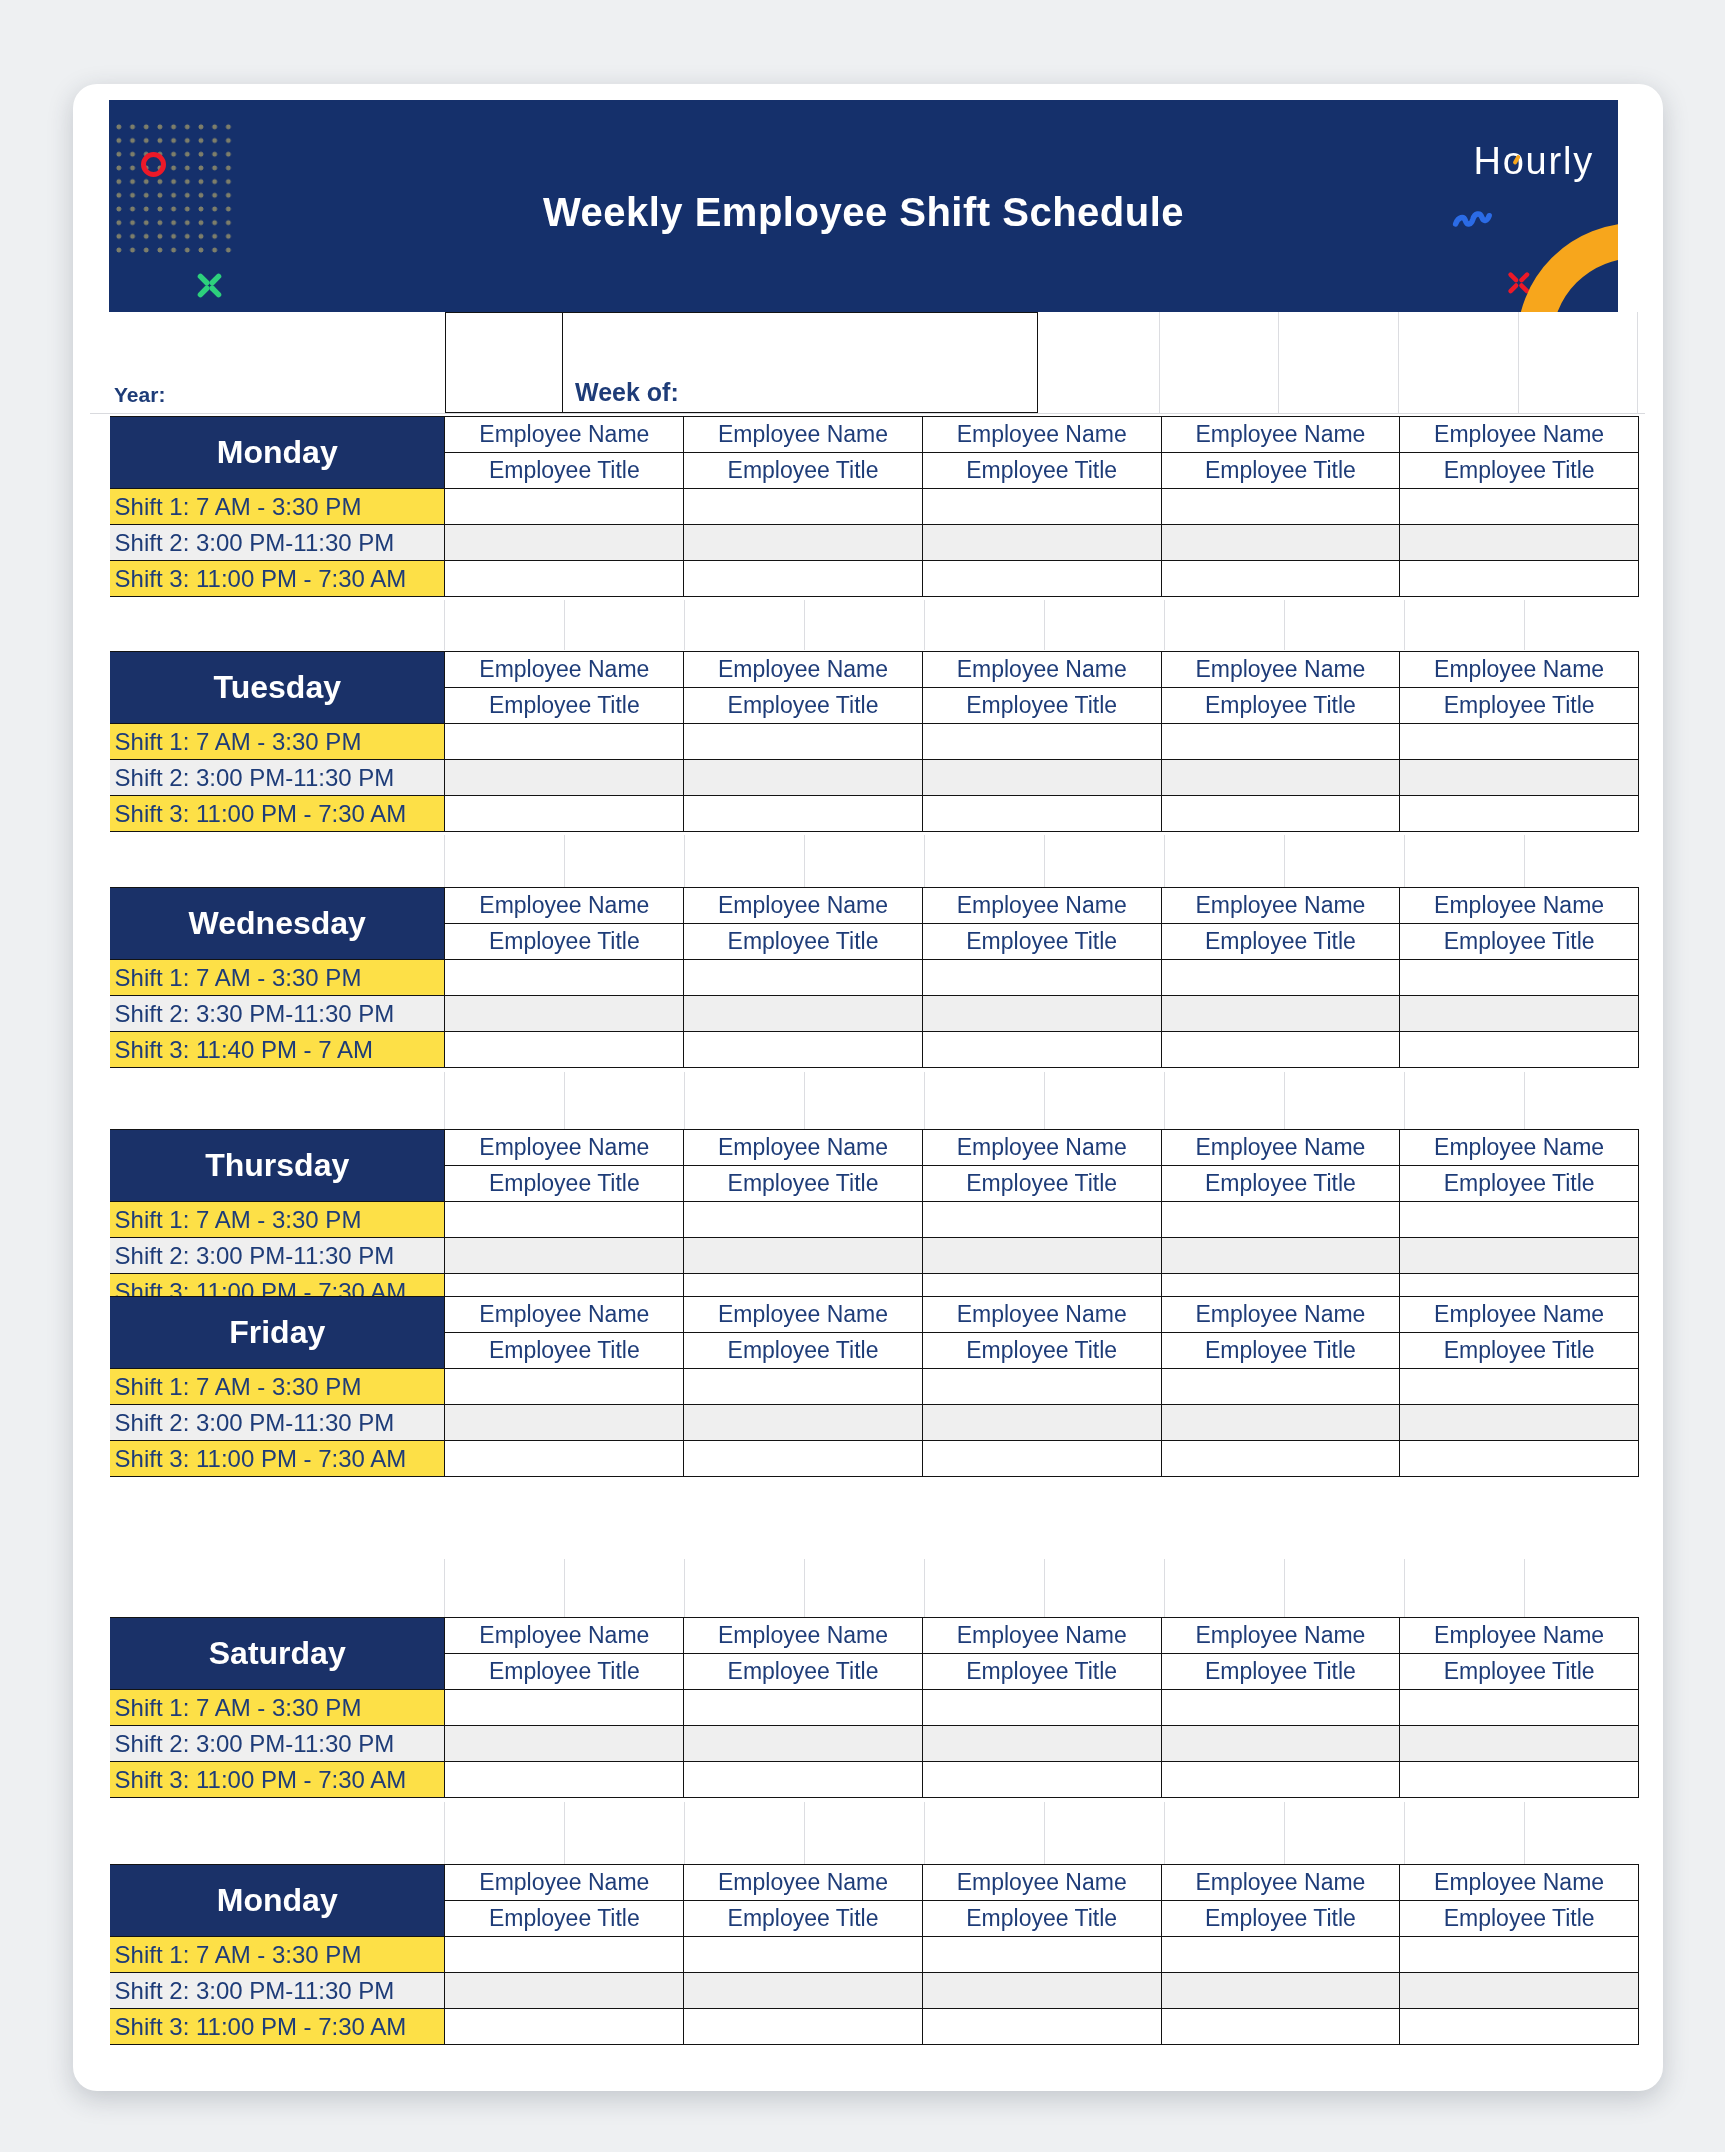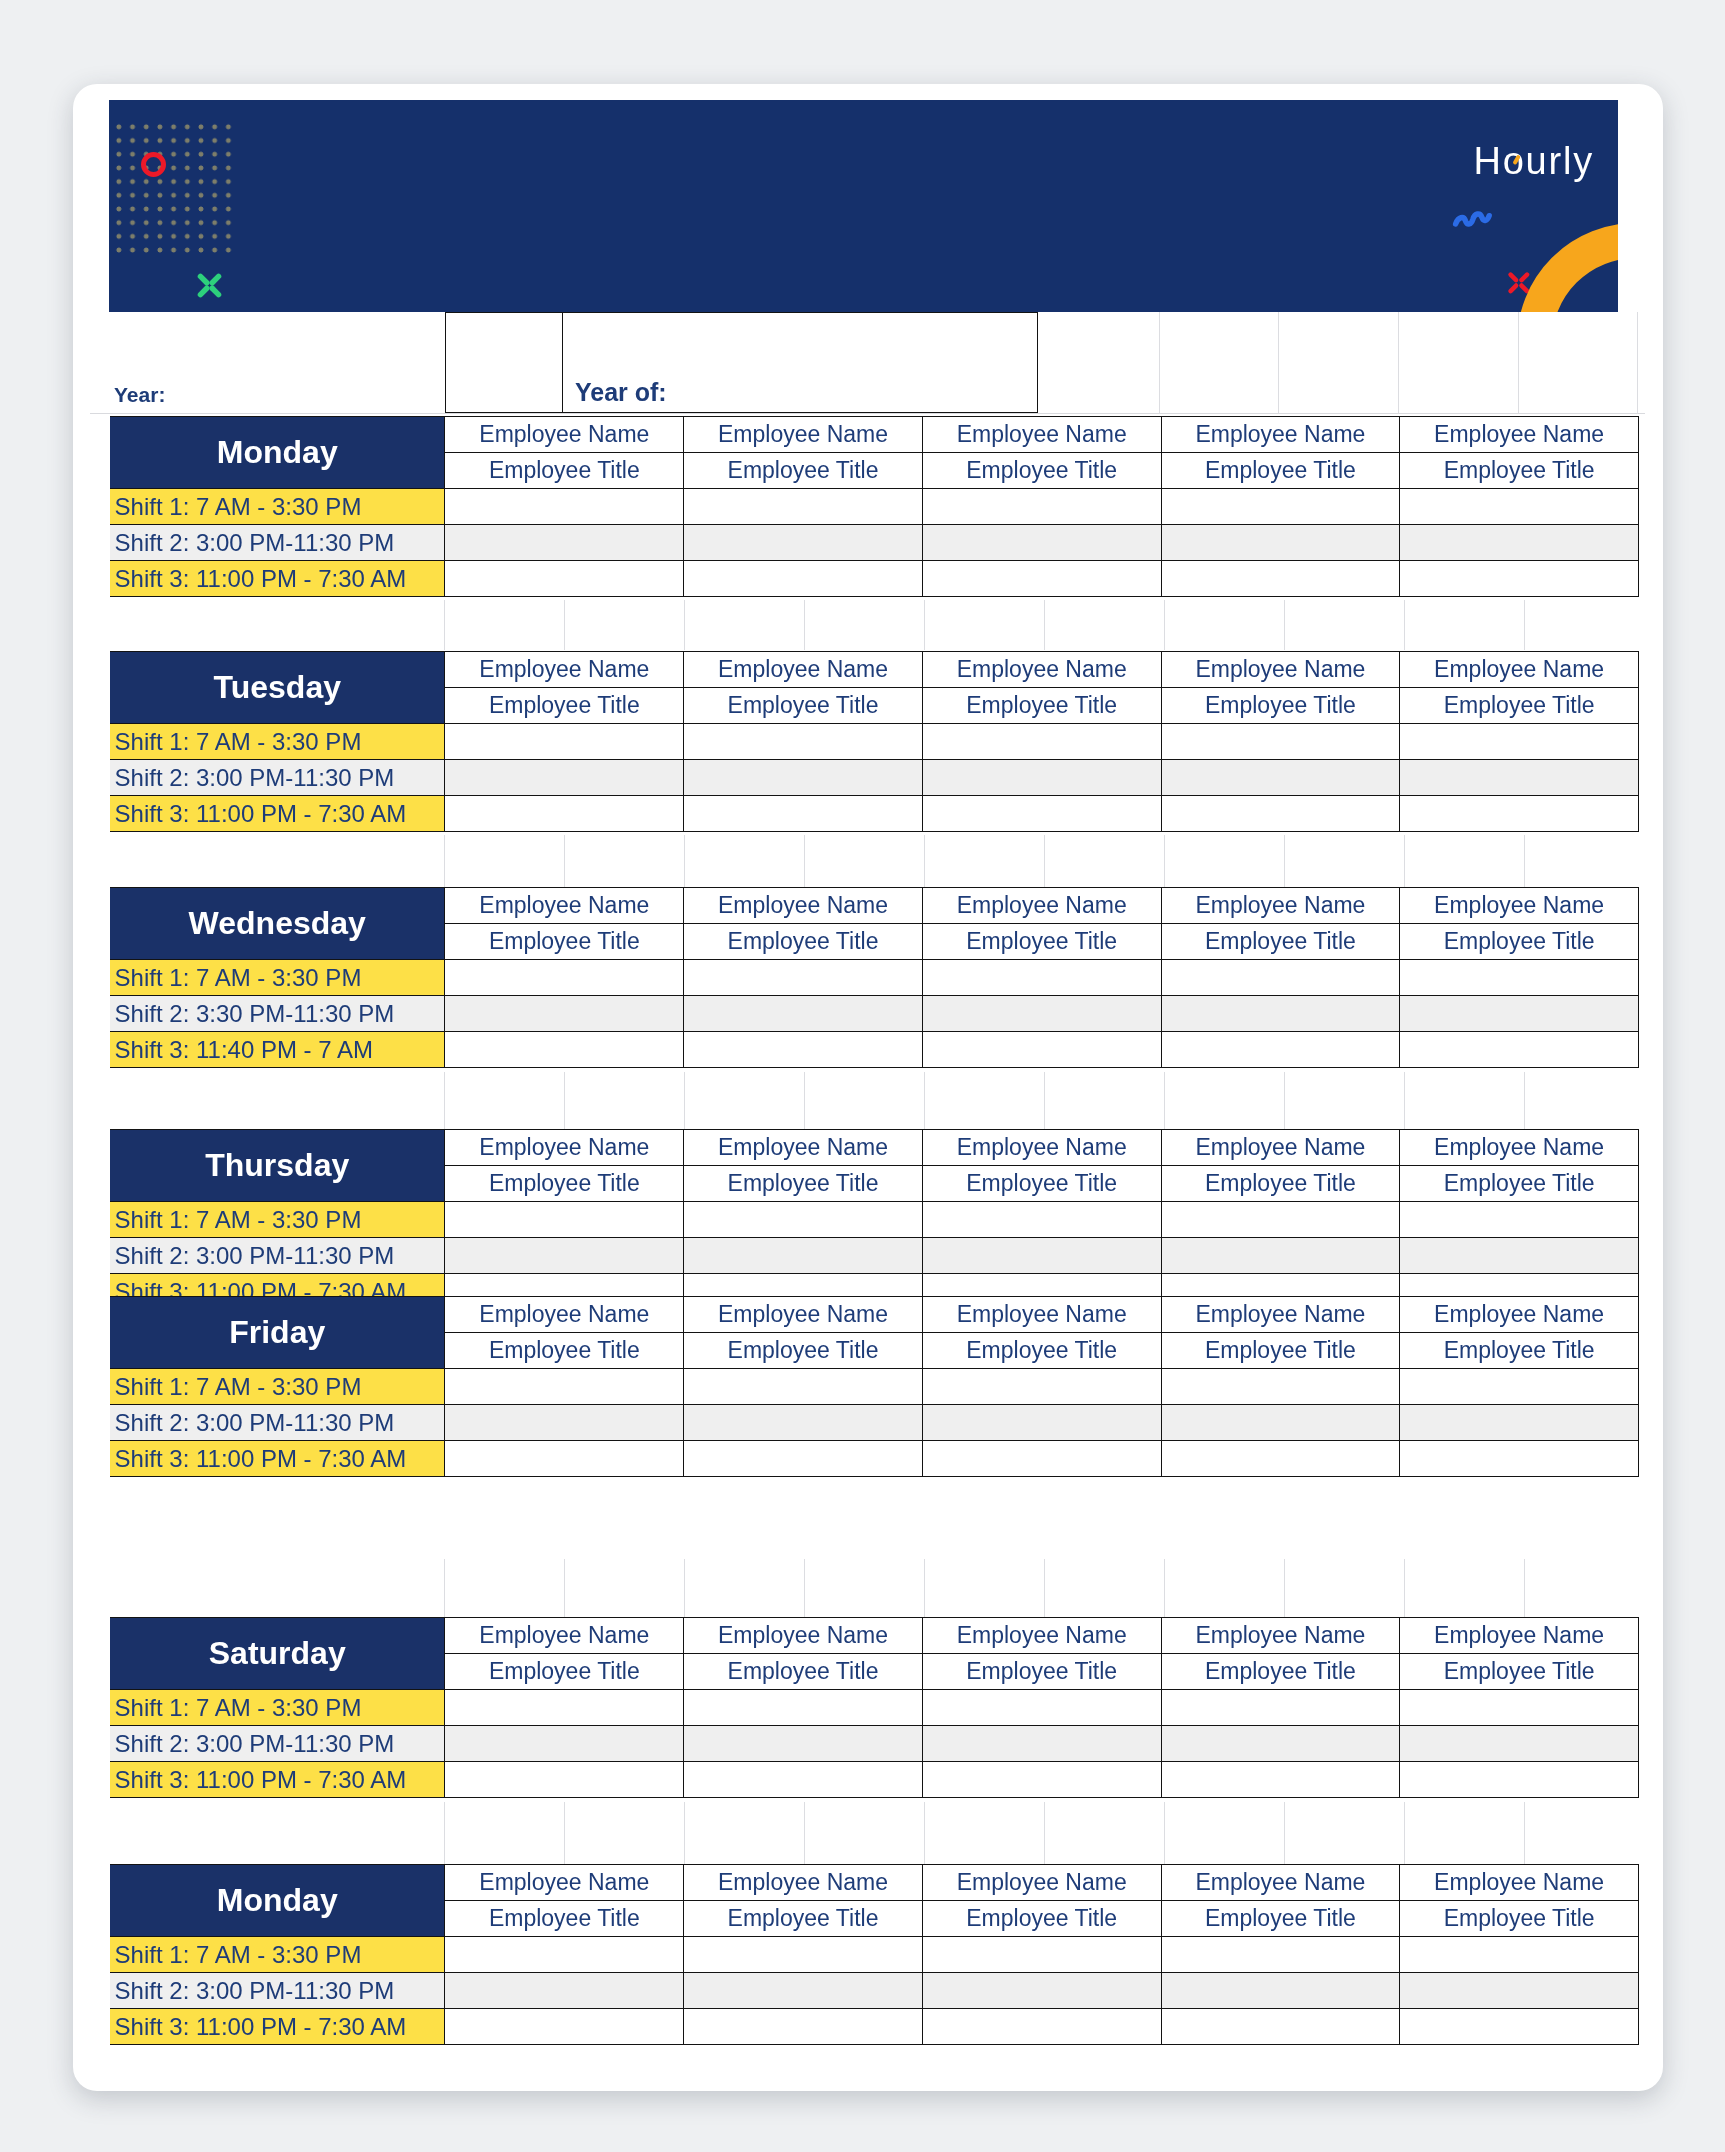--- a/index.html
+++ b/index.html
@@ -103,20 +103,21 @@
 
     <svg class="x-deco" style="left:86px;top:171px" width="29" height="29" viewBox="0 0 32 32">
       <g stroke="#2dd07c" stroke-width="6" stroke-linecap="round">
         <line x1="6" y1="6" x2="13" y2="13"></line>
           <line x1="26" y1="6" x2="19" y2="13"></line>
         <line x1="6" y1="26" x2="13" y2="19"></line>
           <line x1="26" y1="26" x2="19" y2="19"></line>
       </g>
     </svg>
 
+    <div class="banner-title">Weekly Employee Shift Schedule</div>
 
     <div class="logo">
         <span>H</span>
         <span class="o"><span>o</span><span class="hand"></span></span>
         <span>urly</span>
       </div>
 
     <svg class="squiggle" width="49" height="27.4" viewBox="0 0 54 30">
       <path d="M4 24 c3 -8 9 -9 11 -3 c2 5 6 4 8 -2 c2 -7 8 -8 10 -2 c2 5 6 4 8 -2" stroke="#2b6be6" stroke-width="6" fill="none" stroke-linecap="round"></path>
     </svg>
@@ -131,21 +132,21 @@
     </svg>
 
     <div class="arc-orange"></div>
   </div>
 </div>
 
 <div class="year-row-line"></div>
 <div class="year-label">Year:</div>
 <div class="weekof-box">
   <div class="weekof-empty"></div>
-  <div class="weekof-cell">Year of:</div>
+  <div class="weekof-cell">Week of:</div>
 </div>
 <div class="vgrid" style="left:1159px"></div>
 <div class="vgrid" style="left:1278px"></div>
 <div class="vgrid" style="left:1398px"></div>
 <div class="vgrid" style="left:1518px"></div>
 <div class="vgrid" style="left:1637px"></div>
 
 <div class="section s0">
   <table class="sched">
     <colgroup>

